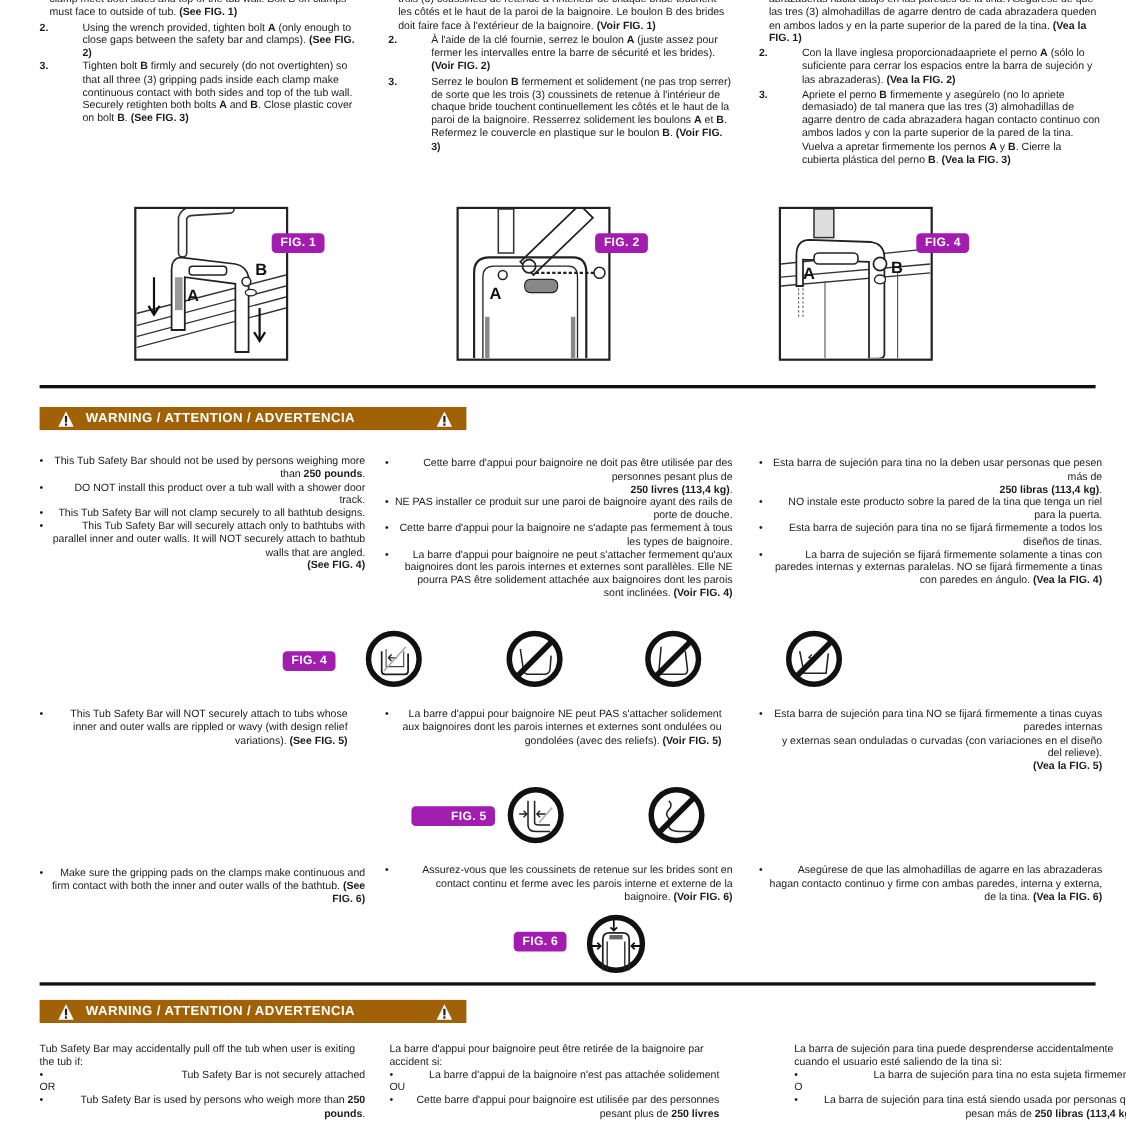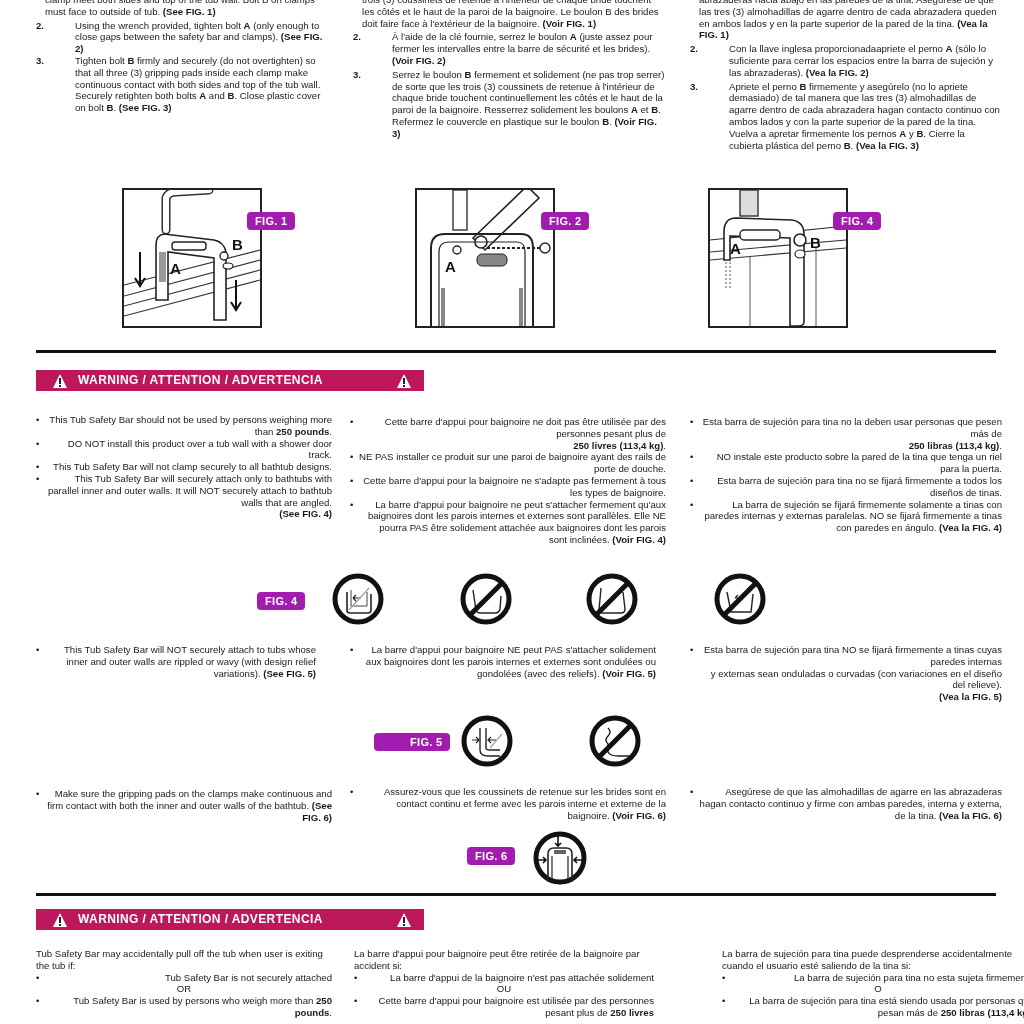--- a/index.html
+++ b/index.html
@@ -6,25 +6,25 @@
   html, body { width: 1024px; height: 1024px; overflow: hidden; background: #fff; }
   body { position: relative; font-family: "Liberation Sans", sans-serif; color: #1a1a1a; font-size: 9.6px; line-height: 11.8px; }
   .col { position: absolute; }
   b { font-weight: bold; }
   .step { display: flex; }
   .step .num { font-weight: bold; min-width: 9px; }
   .step .txt { flex: 1; margin-left: 30px; }
   .bul { display: flex; }
   .bul .dot { min-width: 9px; }
   .bul .txt { flex: 1; text-align: right; }
-  .center { text-align: center; }
+  .center { }
   .fig-frame { position: absolute; border: 2px solid #222; background: #fff; overflow: hidden; }
   .fig-label { position: absolute; background: #a21caf; color: #fff; font-weight: bold; font-size: 11px; line-height: 18px; height: 18px; padding: 0 8px; border-radius: 4px; letter-spacing: 0.3px; }
   .rule { position: absolute; left: 36px; width: 960px; height: 3px; background: #111; }
-  .warn-bar { position: absolute; left: 36px; width: 388px; height: 21px; background: #be185d; color: #fff; font-weight: bold; font-size: 12px; line-height: 21px; display: flex; align-items: center; }
+  .warn-bar { position: absolute; left: 36px; width: 388px; height: 21px; background: #a16207; color: #fff; font-weight: bold; font-size: 12px; line-height: 21px; display: flex; align-items: center; }
   .warn-bar .tri { width: 16px; height: 16px; margin: 0 10px 0 16px; }
   .warn-bar .tri2 { width: 16px; height: 16px; margin-left: auto; margin-right: 12px; }
   .warn-bar .wt { letter-spacing: 0.4px; }
   .circ { position: absolute; }
 </style>
 </head>
 <body>
 
 <div class="col" style="left:36px; top:-6px; width:296px;">
   <div style="padding-left:9px;"><span>clamp meet both sides and top of the tub wall. Bolt B on clamps must face to outside of tub. </span><b>(See FIG. 1)</b></div>

